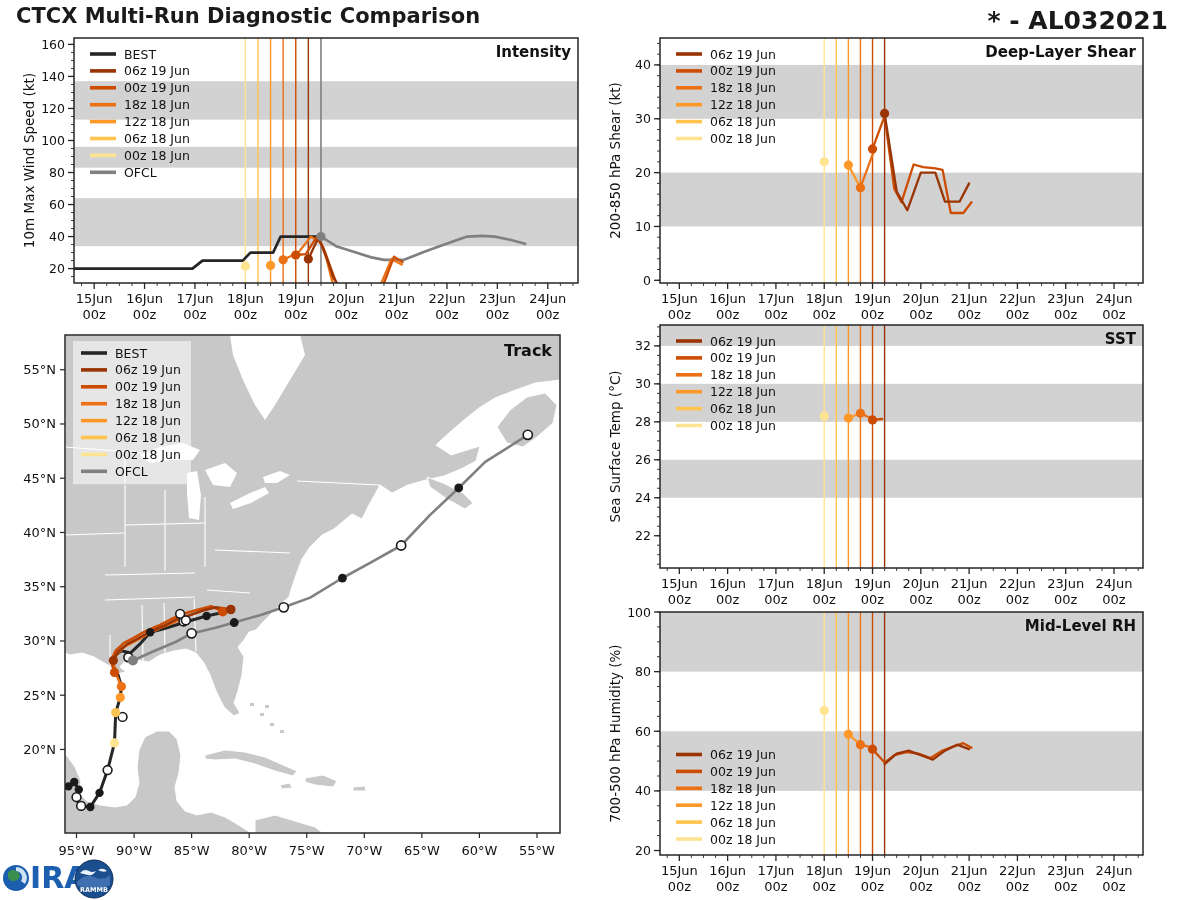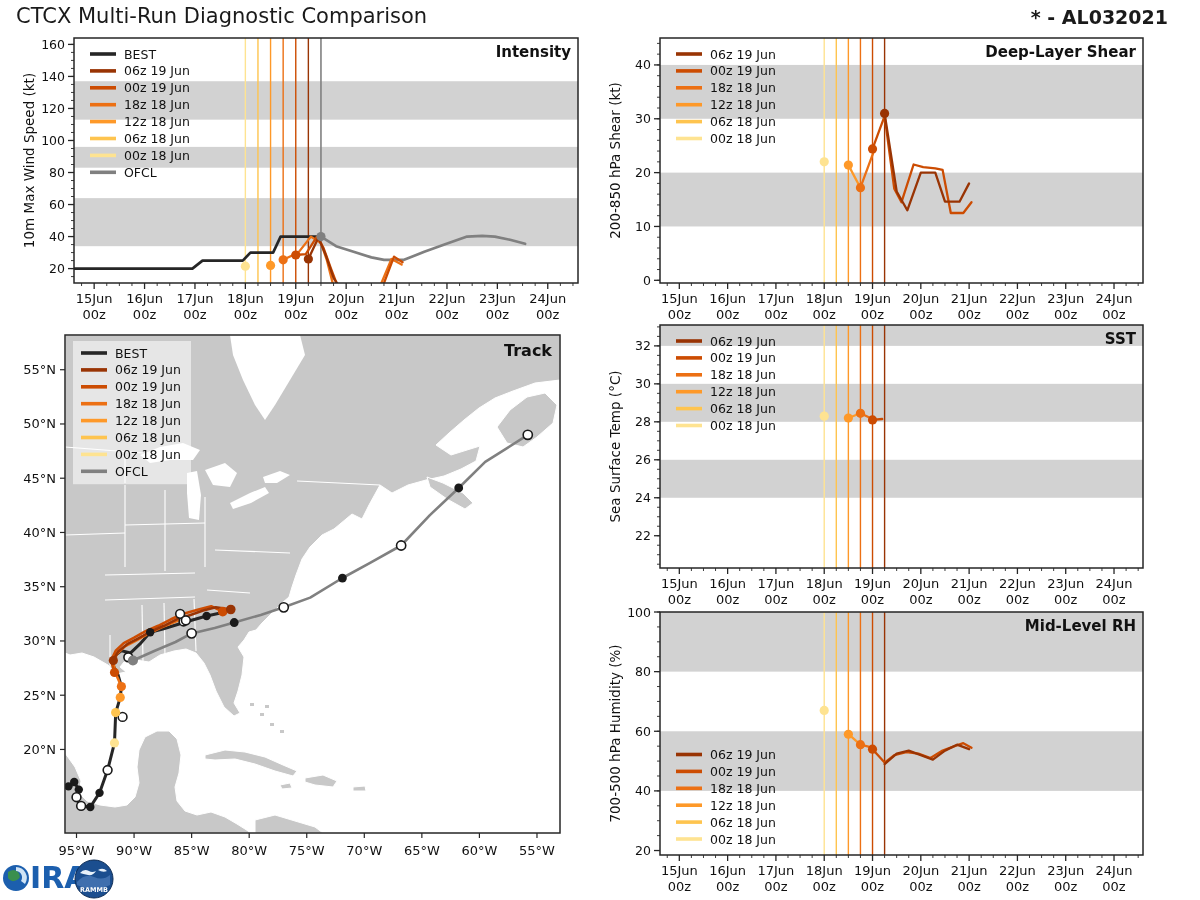--- a/index.html
+++ b/index.html
@@ -1,19 +1,19 @@
 <!DOCTYPE html>
 <html><head>
 <meta charset="utf-8">
 <style>
   html,body{margin:0;padding:0;background:#ffffff;}
   #page{position:relative;width:1200px;height:900px;background:#ffffff;overflow:hidden;
         font-family:"DejaVu Sans","Liberation Sans",sans-serif;}
-  #header-title{position:absolute;left:16px;top:4px;font-size:21px;font-weight:normal;color:#1a1a1a;text-align:right;}
-  #storm-id{position:absolute;right:32px;top:6px;font-size:19px;font-weight:bold;color:#1a1a1a;}
+  #header-title{position:absolute;left:16px;top:4px;font-size:21px;font-weight:bold;color:#1a1a1a;text-align:right;}
+  #storm-id{position:absolute;right:32px;top:6px;font-size:25px;font-weight:bold;color:#1a1a1a;}
   .chart-svg{position:absolute;overflow:visible;}
   #logo-wrap{position:absolute;left:2px;top:846px;width:130px;height:54px;}
   text{font-family:"DejaVu Sans","Liberation Sans",sans-serif;}
 </style>
 </head>
 <body>
 
 <div id="page">
   <div id="header-title">CTCX Multi-Run Diagnostic Comparison</div>
   <div id="storm-id">* - AL032021</div>

